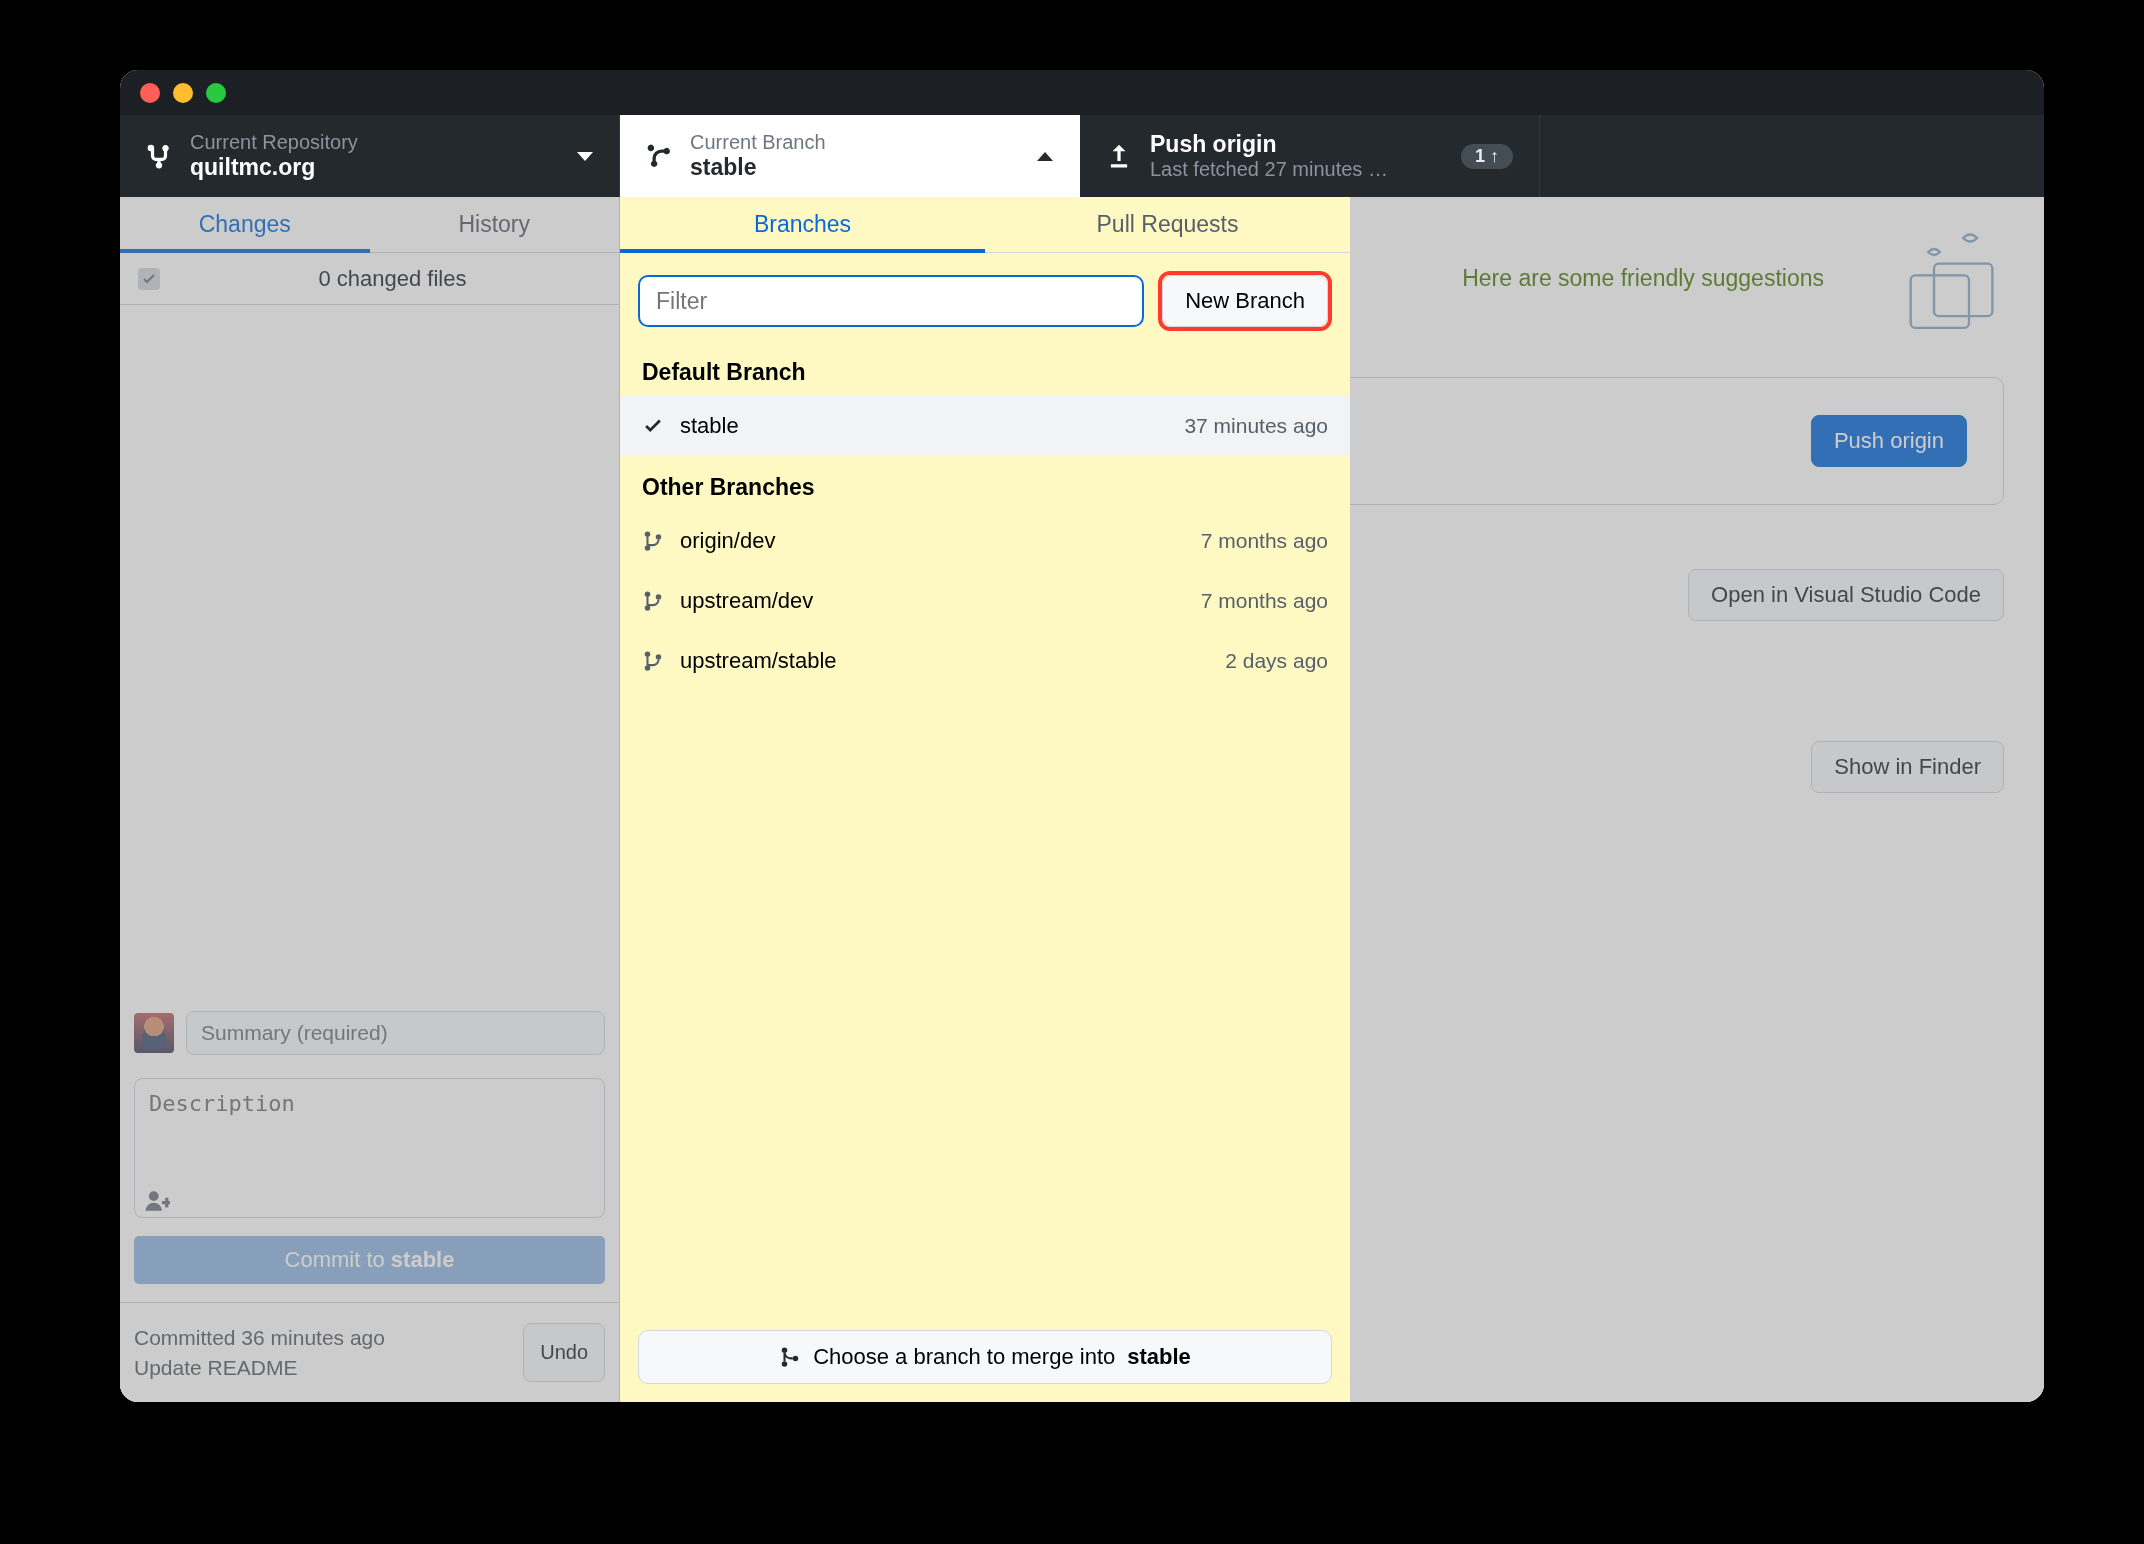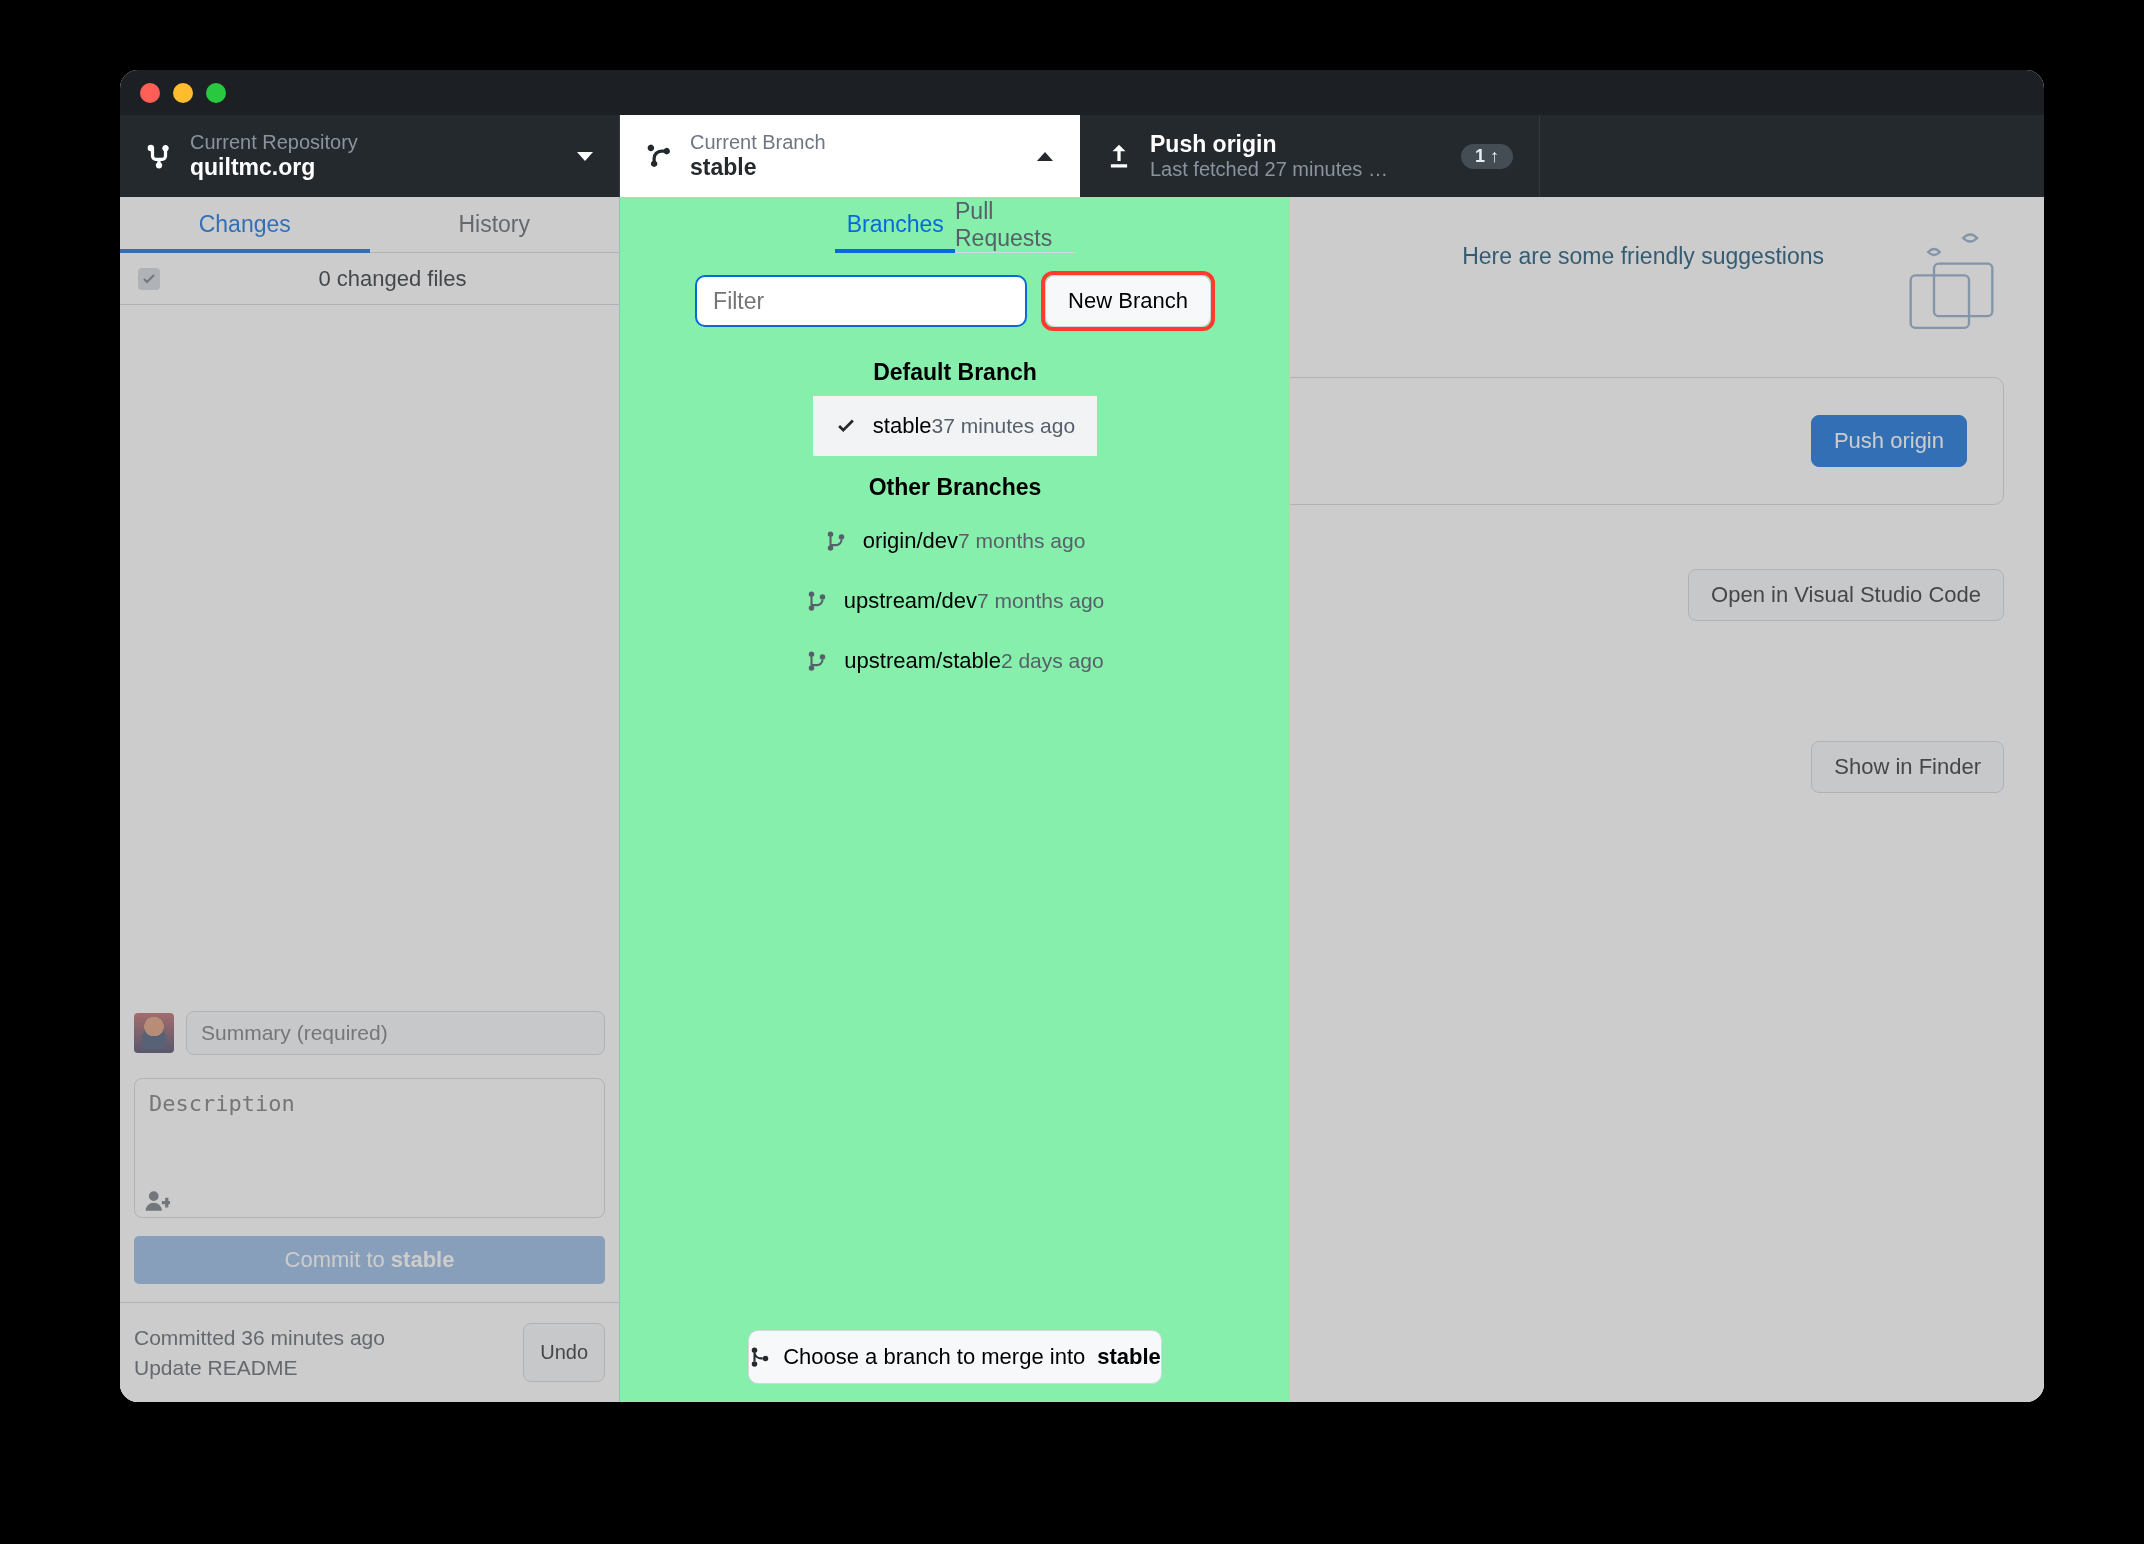--- a/index.html
+++ b/index.html
@@ -75,48 +75,47 @@
   .coauthor { position:absolute; left:10px; bottom:8px; color:#6e7781; }
   .commit-btn { width:100%; height:48px; border-radius:5px; background:#90b7e3; color:#fff; font-size:22px; border:none; display:flex; align-items:center; justify-content:center; gap:6px; }
   .commit-btn .strong { font-weight:700; }
 
   .footer { border-top:1px solid #d0d7de; padding:20px 14px; display:flex; justify-content:space-between; }
   .footer .txt { font-size:21px; color:#57606a; line-height:1.4; }
   .undo { border:1px solid #d0d7de; background:#f6f8fa; border-radius:8px; padding:6px 16px; font-size:20px; color:#24292e; cursor:pointer; }
 
   
   .rightpane { flex:1; background:#fff; position:relative; padding:40px; }
-  .hint { position:absolute; top:46px; right:220px; font-size:23px; color:#0c4a6e; }
+  .hint { position:absolute; top:68px; right:220px; font-size:23px; color:#4d7c0f; }
   .illus { position:absolute; top:30px; right:40px; width:140px; height:120px; }
   .card { border:1px solid #d0d7de; border-radius:10px; padding:30px 36px; margin-top:140px; display:flex; align-items:center; justify-content:space-between; margin-left:260px; }
   .card .ctext { font-size:22px; color:#24292e; line-height:1.5; }
   .card button, .ghost-btn { border:1px solid #d0d7de; background:#f6f8fa; border-radius:8px; padding:12px 22px; font-size:22px; color:#24292e; cursor:pointer; }
   .card .primary { background:#0969da; color:#fff; border-color:#0969da; font-weight:500; }
   .action-row { display:flex; justify-content:flex-end; margin-left:260px; margin-top:64px; }
   .action-row + .action-row { margin-top:120px; }
 
   
   .dim {
     position:absolute; inset:0;
     background:rgba(120,120,120,0.38);
     pointer-events:none;
     z-index:5;
   }
 
   
   .branch-panel {
     position:absolute;
     left:500px; top:127px;
-    width:670px;
+    width:730px;
     bottom:0;
-    background:#86efac;
+    background:#fef9c3;
     z-index:10;
     display:flex; flex-direction:column;
     box-shadow: 0 0 0 0 rgba(0,0,0,0);
-    align-items: center;
   }
   .bp-tabs { display:flex; height:56px; border-bottom:1px solid #d0d7de; }
   .bp-tab { flex:1; display:flex; align-items:center; justify-content:center; font-size:23px; color:#57606a; cursor:pointer; position:relative; }
   .bp-tab.active { color:#0969da; }
   .bp-tab.active::after { content:""; position:absolute; left:0; right:0; bottom:-1px; height:4px; background:#0969da; }
   .bp-filter-row { display:flex; gap:14px; padding:18px 18px 10px 18px; align-items:center; }
   .bp-filter { flex:1; height:52px; border:2px solid #0969da; border-radius:10px; padding:0 16px; font-size:23px; }
   .new-branch-btn { height:52px; border:1px solid #d0d7de; border-radius:10px; padding:0 22px; font-size:22px; background:#f6f8fa; cursor:pointer; }
   .new-branch-wrap { border:4px solid #ff3b30; border-radius:12px; padding:0; }
   .bp-section-title { font-size:23px; font-weight:700; padding:18px 22px 10px 22px; }

